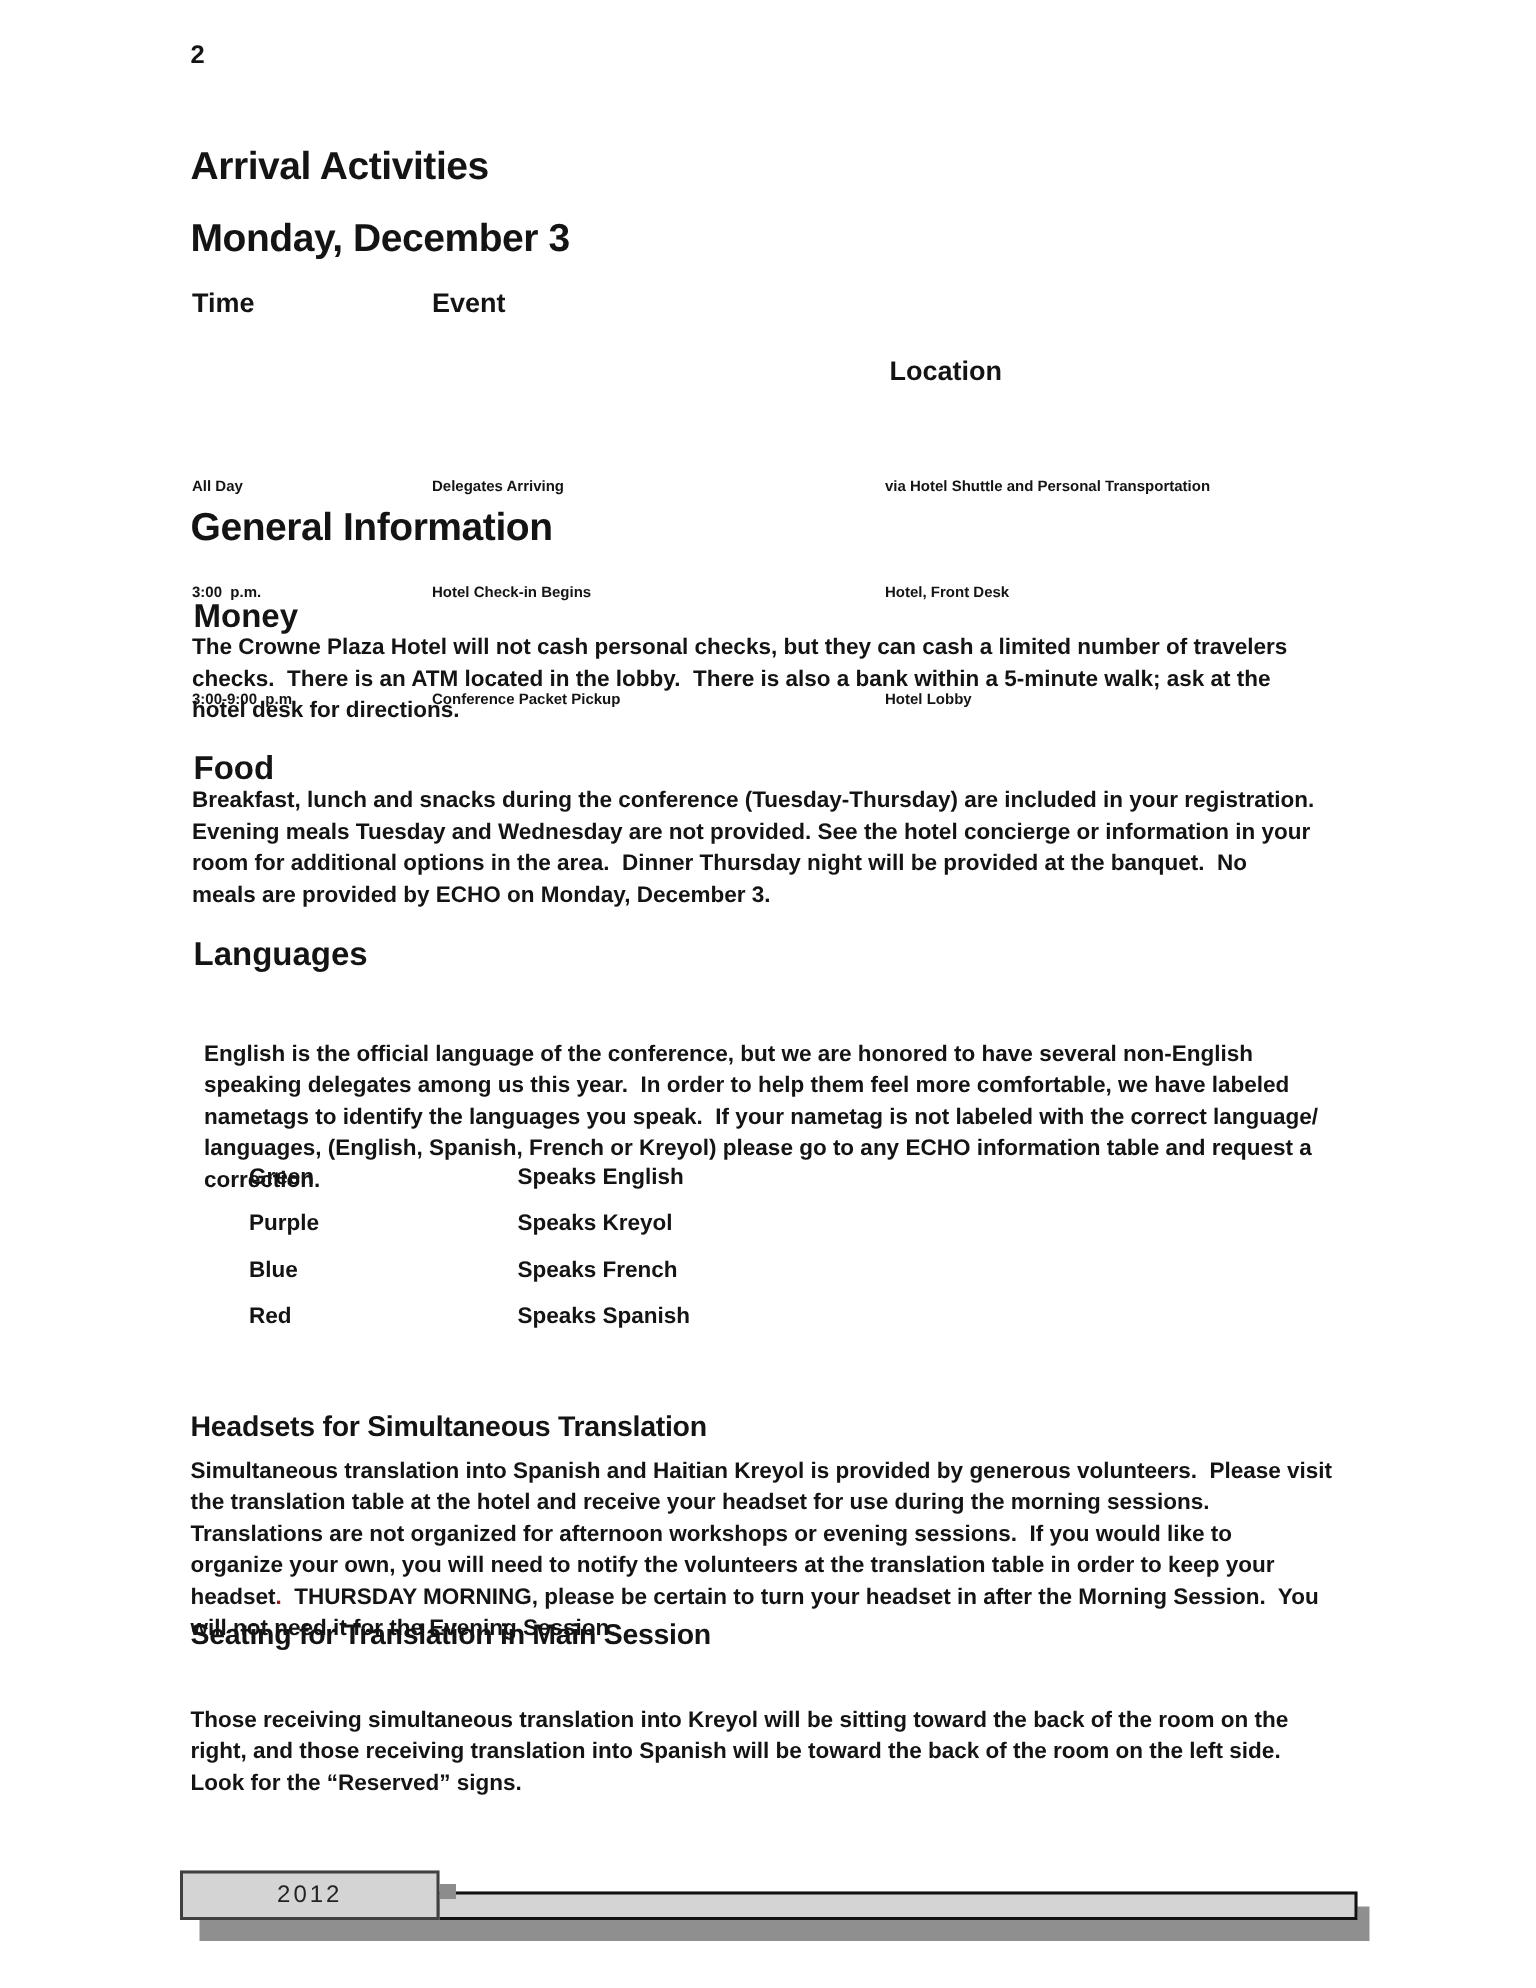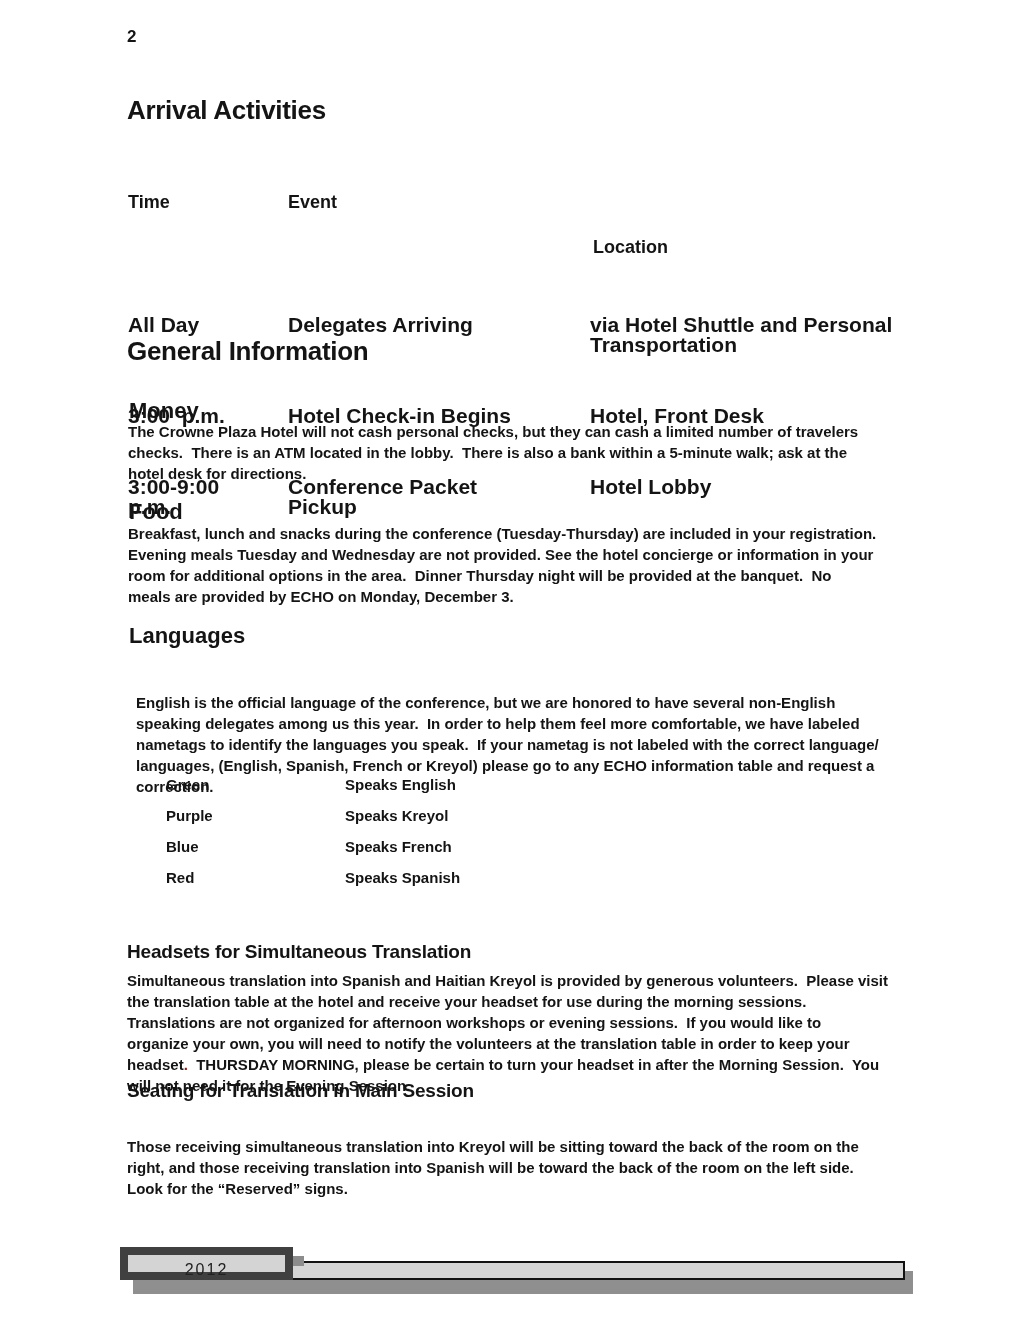--- a/index.html
+++ b/index.html
@@ -19,43 +19,44 @@
   .h3 { font-size:22px; font-weight:bold; }
   .para {
     font-size:15px; font-weight:bold; line-height:21px;
     white-space:pre-wrap; width:800px;
   }
   .redDot { color:#8b2121; }
 
   
   .sched { display:grid; grid-template-columns:120px 262px auto;gap:40px; }
   .sched .hcell { font-size:18px; font-weight:bold; padding-bottom:17px; }
-  .sched .cell  { font-size:21px; font-weight:bold; padding-bottom:11px; line-height:20px; white-space:pre-wrap; }
+  .sched .cell  { font-size:10px; font-weight:bold; padding-bottom:11px; line-height:20px; white-space:pre-wrap; }
 
   
   .taglist { display:grid; grid-template-columns:179px auto; grid-auto-rows:31px; }
   .taglist .cell { font-size:15px; font-weight:bold; line-height:16px; }
 
   
   .ft-shadow { background:#8f8f8f; z-index:1; }
   .ft-bar    { background:#d4d4d4; border:2px solid #111; z-index:2; }
   .ft-notch  { background:#8c8c8c; z-index:3; }
-  .ft-box    { background:#d4d4d4; border:8px solid #404040; z-index:4;
+  .ft-box    { background:#d4d4d4; border:2px solid #404040; z-index:4;
                text-align:center; line-height:29px; font-size:16px;
                letter-spacing:2px; font-weight:normal; color:#222; }
 </style>
 </head>
 <body>
 
 <div class="page">
 
   <div class="abs pageno" style="left:127px; top:27px;">2</div>
 
   <div class="abs h1" style="left:127px; top:96px;">Arrival Activities</div>
 
+  <div class="abs h1" style="left:127px; top:144px;">Monday, December 3</div>
 
   <div class="abs sched" style="left:128px; top:192px; width:780px;">
     <div class="hcell">Time</div>
     <div class="hcell">Event</div>
     <div class="hcell" style="padding-left:3px;margin-top:45px;">Location</div>
 
     <div class="cell">All Day</div>
     <div class="cell">Delegates Arriving</div>
     <div class="cell">via Hotel Shuttle and Personal Transportation</div>
 

